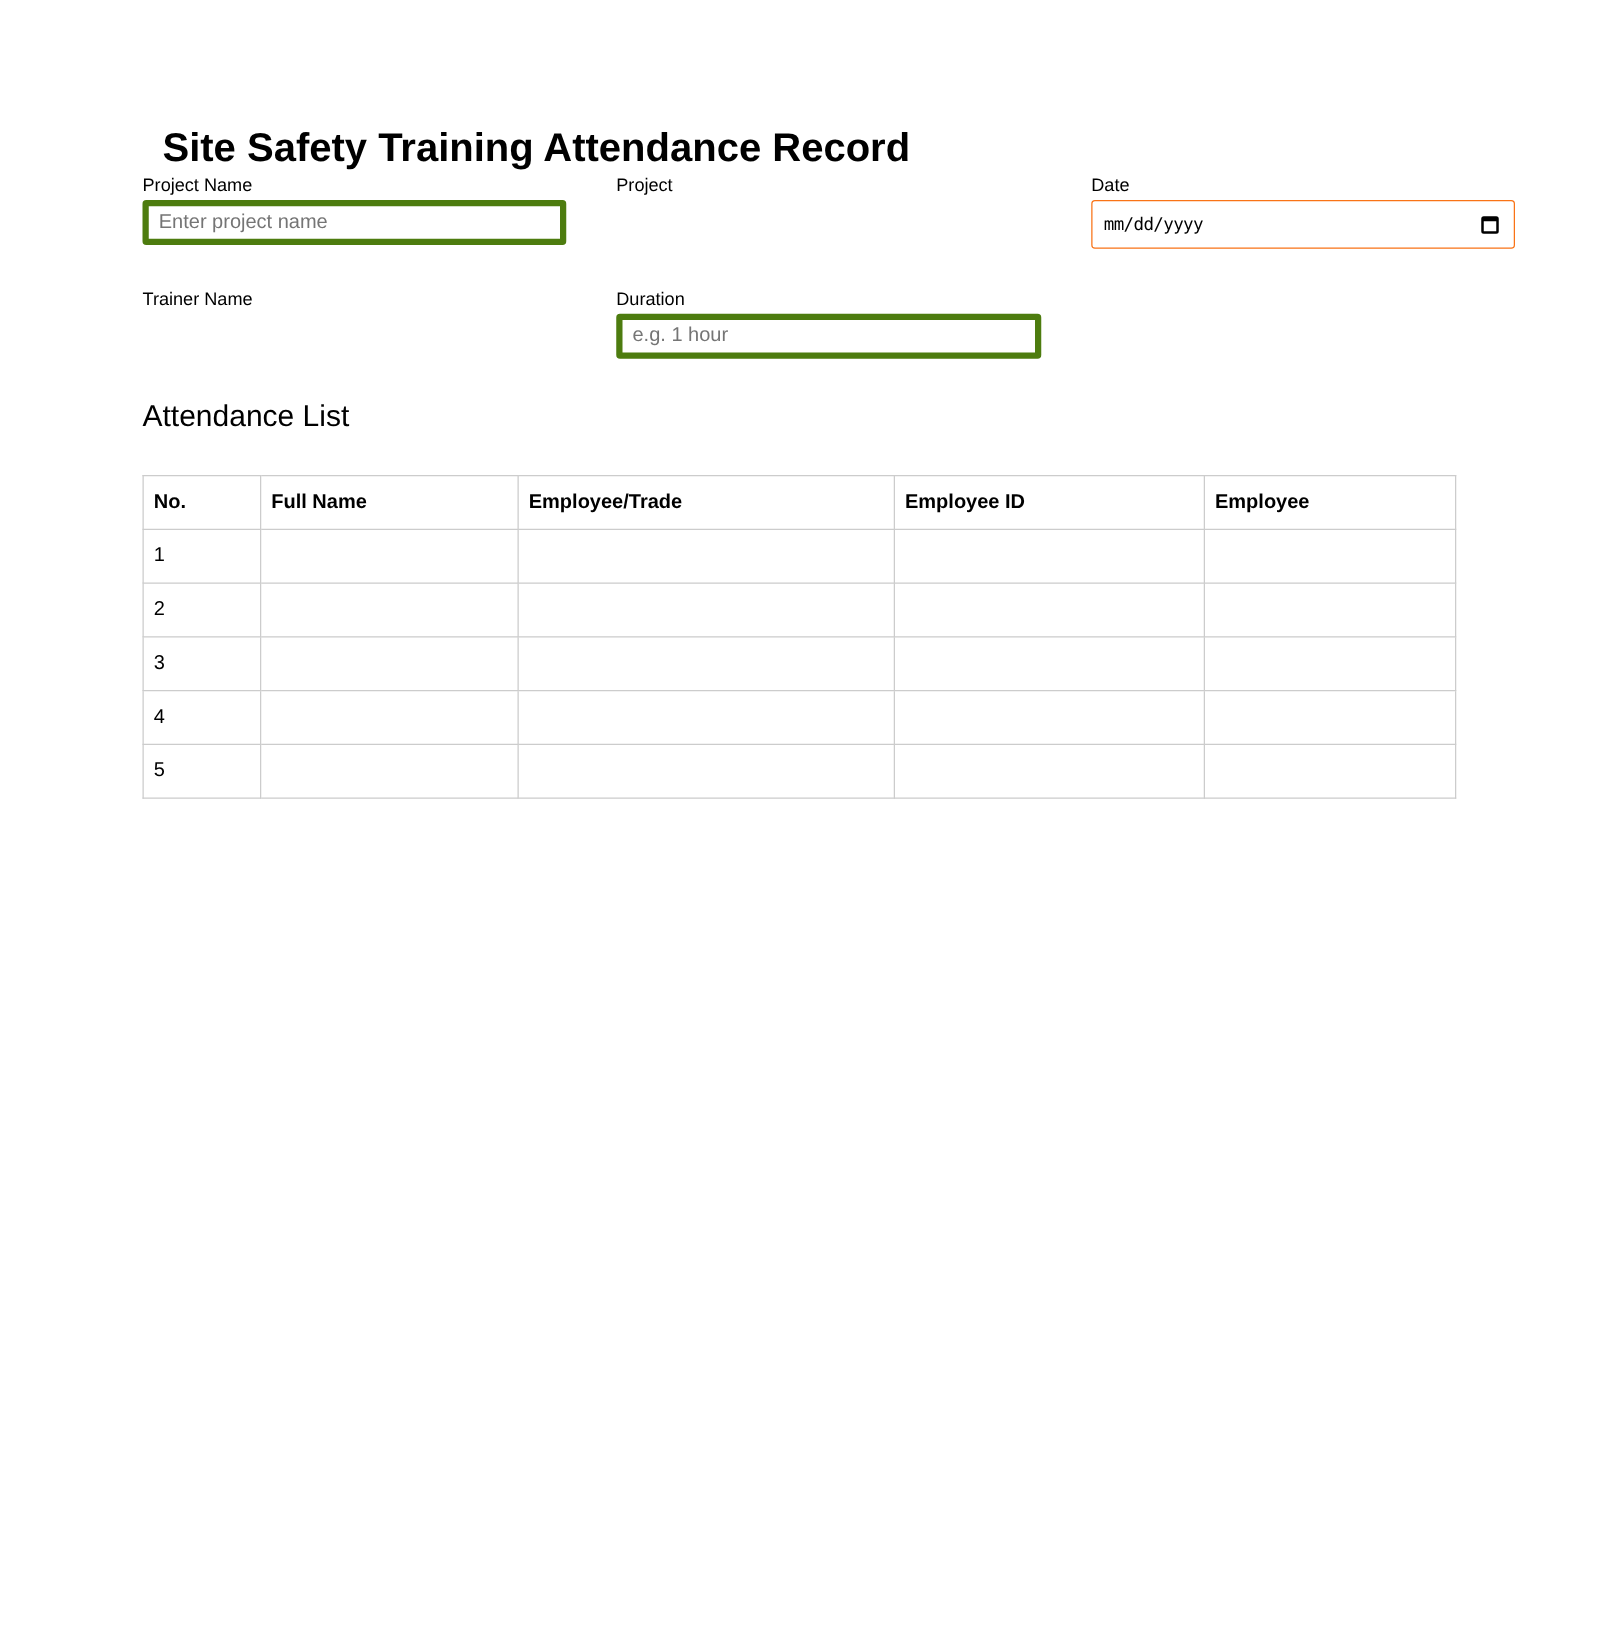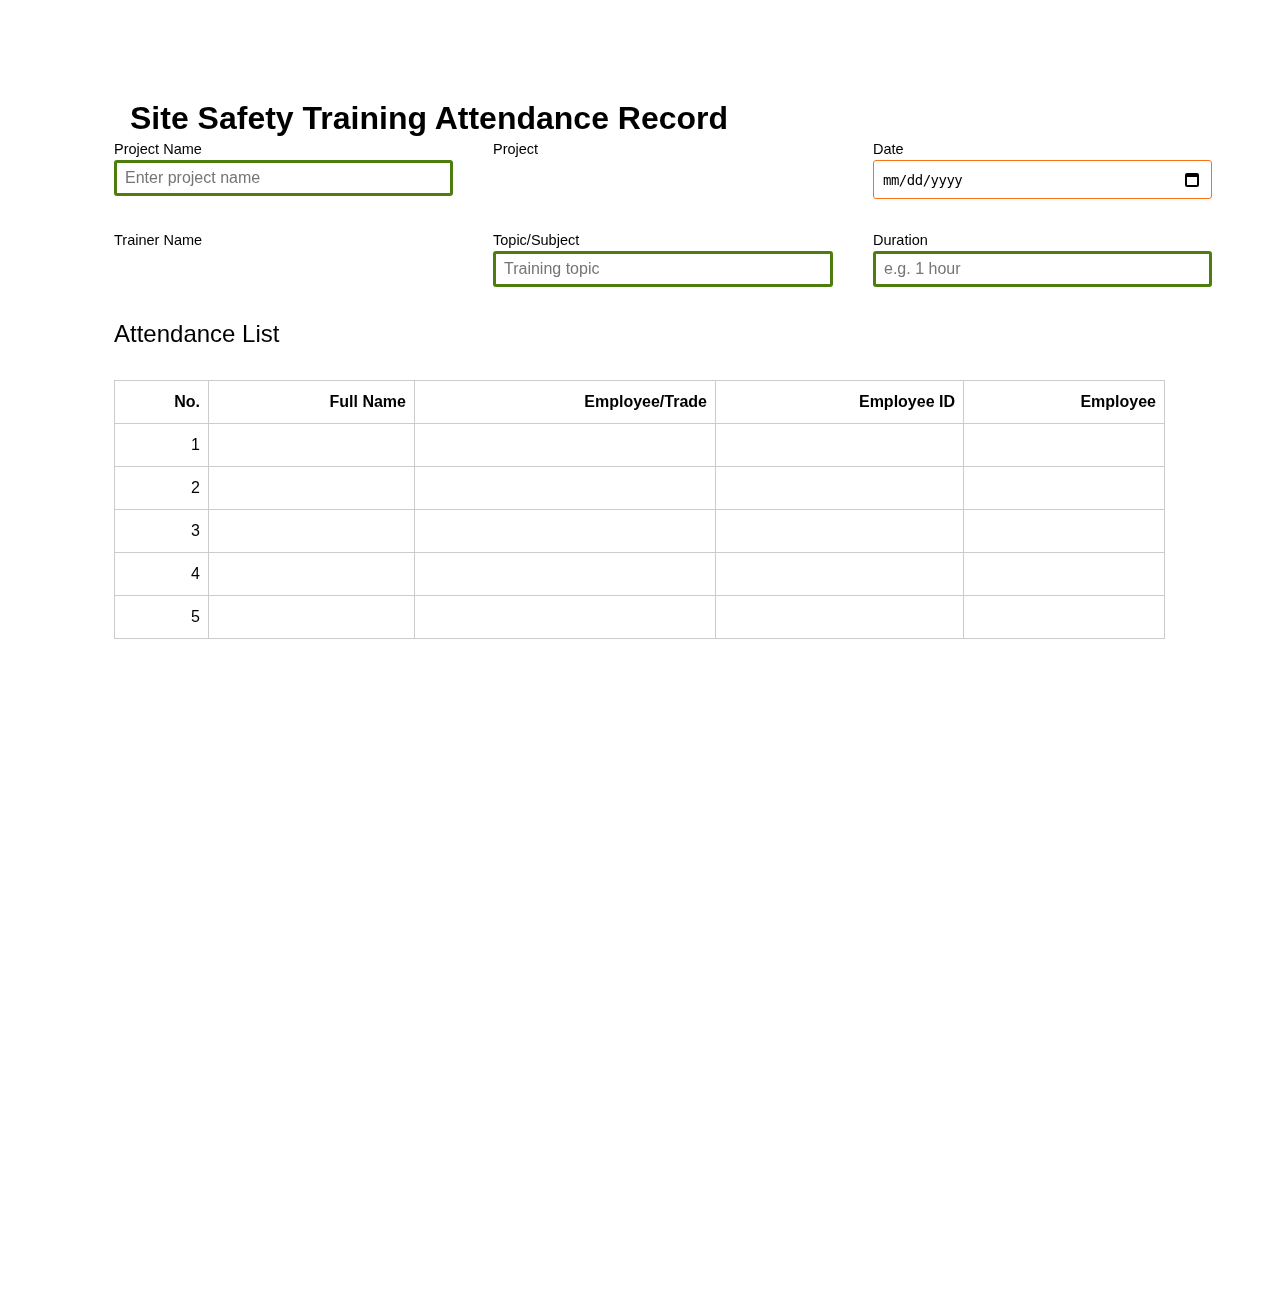--- a/index.html
+++ b/index.html
@@ -41,21 +41,21 @@
       display: block;
       font-size: 14.5px;
       line-height: 18px;
       height: 19px;
       margin-bottom: 1px;
     }
     .field input {
       display: block;
       width: 100%;
       height: 36px;
-      border: 3px solid #4d7c0f;
+      border: 5px solid #4d7c0f;
       border-radius: 3px;
       padding: 0 8px;
       font-family: "Liberation Sans", sans-serif;
       font-size: 16px;
       color: #000;
       background: #fff;
       outline: none;
     }
     .field input::placeholder { color: #757575; }
     .date-box {
@@ -100,21 +100,21 @@
       top: 380px;
       left: 0;
       width: 1050px;
       border-collapse: collapse;
       table-layout: fixed;
     }
     th, td {
       border: 1px solid #cccccc;
       height: 43px;
       padding: 0 8px;
-      text-align: right;
+      text-align: left;
       font-size: 16px;
       vertical-align: middle;
     }
     th { font-weight: bold; }
   </style>
 </head>
 <body>
 
 <div class="page">
   <h1>Site Safety Training Attendance Record</h1>
@@ -132,24 +132,20 @@
       <div class="date-box">
         <span class="date-text">mm/dd/yyyy</span>
         <span class="cal-icon"></span>
       </div>
     </div>
   </div>
 
   <div class="form-row row2">
     <div class="field">
       <label>Trainer Name</label>
-    </div>
-    <div class="field">
-      <label>Topic/Subject</label>
-      <input type="text" placeholder="Training topic" style="">
     </div>
     <div class="field">
       <label>Duration</label>
       <input type="text" placeholder="e.g. 1 hour" style="">
     </div>
   </div>
 
   <h2>Attendance List</h2>
 
   <table>

